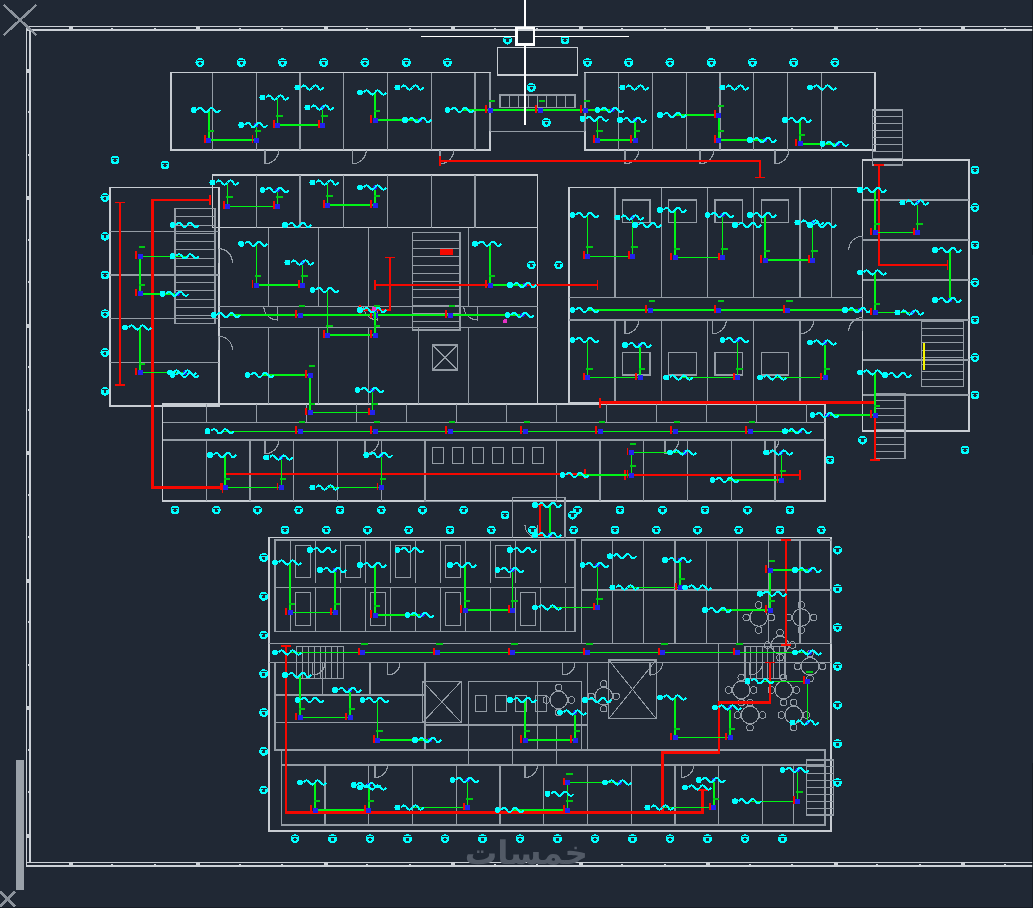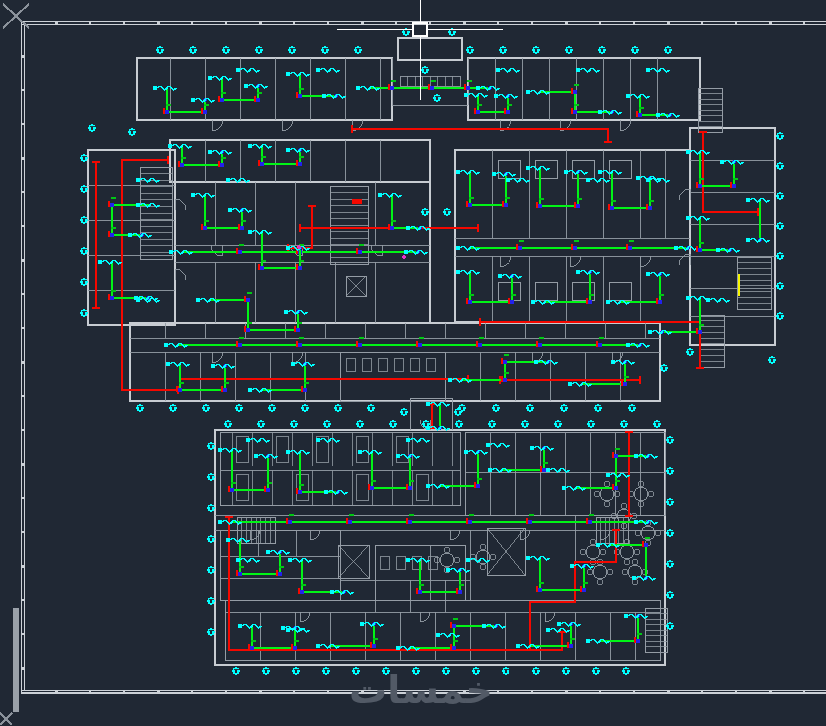--- a/index.html
+++ b/index.html
@@ -1,20 +1,20 @@
 <!DOCTYPE html>
 <html><head>
 <meta charset="utf-8">
 <style>
   html,body{margin:0;padding:0;background:#11161d;}
   .stage{position:relative;width:826px;height:726px;overflow:hidden;background:#202834;
          font-family:"DejaVu Sans",sans-serif;}
   .stage svg{position:absolute;left:0;top:0;}
   .watermark{position:absolute;left:16px;right:0;top:668px;text-align:center;
-    font-size:38px;font-weight:bold;color:#525a66;letter-spacing:2px;
+    font-size:26px;font-weight:bold;color:#525a66;letter-spacing:2px;
     font-family:"DejaVu Sans",sans-serif;z-index:5;pointer-events:none;}
 </style>
 </head>
 <body>
 
 <div class="stage">
   <svg id="cad" width="826" height="726" viewBox="0 0 826 726" shape-rendering="crispEdges">
       <line x1="21" y1="21" x2="826" y2="21" stroke="#ccd1d7" stroke-width="1"></line>
       <line x1="21" y1="24" x2="826" y2="24" stroke="#ccd1d7" stroke-width="1"></line>
       <line x1="21" y1="21" x2="21" y2="693" stroke="#ccd1d7" stroke-width="1"></line>

